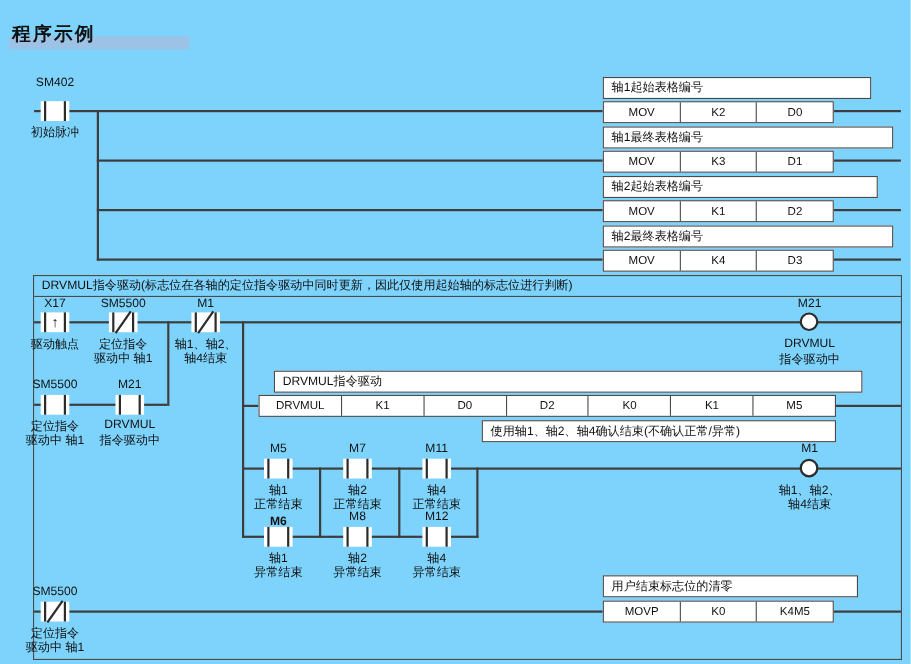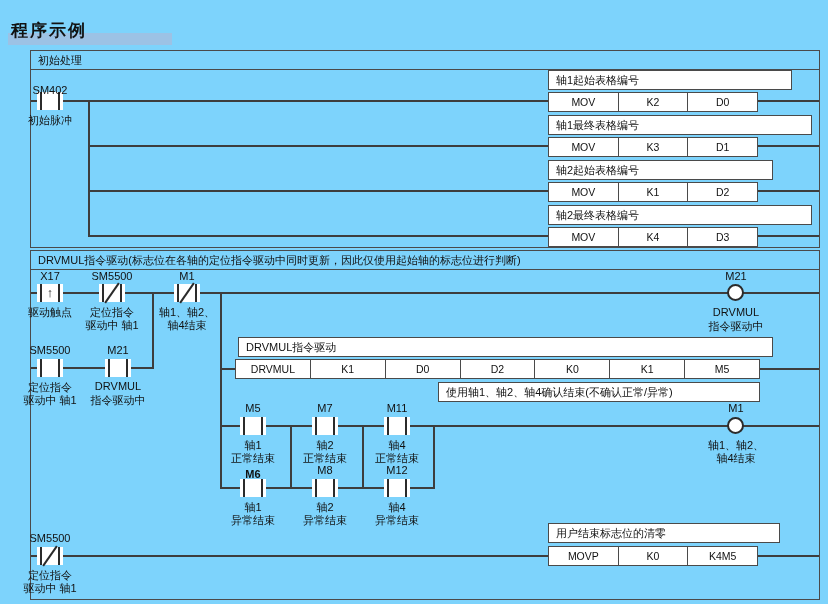--- a/index.html
+++ b/index.html
@@ -31,56 +31,53 @@
   .ibox span:first-child{border-left:none;}
 </style>
 </head>
 <body>
 
 <div class="page">
 
   <div class="titleband" style="left:8px;top:33px;width:164px;height:12px;"></div>
   <div class="pagetitle" style="left:11px;top:19px;">程序示例</div>
 
-  <div class="sec" style="left:30px;top:50px;width:790px;height:198px;">
-    <div class="sechdr">初始处理</div>
-  </div>
 
   <div class="wh" style="left:31px;top:100px;width:517px;"></div>
   <div class="wv" style="left:88px;top:100px;height:137px;"></div>
   <div class="wh" style="left:88px;top:145px;width:460px;"></div>
   <div class="wh" style="left:88px;top:190px;width:460px;"></div>
   <div class="wh" style="left:88px;top:235px;width:460px;"></div>
   <div class="wh" style="left:758px;top:100px;width:61px;"></div>
   <div class="wh" style="left:758px;top:145px;width:61px;"></div>
   <div class="wh" style="left:758px;top:190px;width:61px;"></div>
   <div class="wh" style="left:758px;top:235px;width:61px;"></div>
 
-  <div class="lbl" style="left:50px;top:84px;">SM402</div>
+  <div class="lbl" style="left:50px;top:69px;">SM402</div>
   <div class="contact" style="left:37px;top:92px;">
     <span class="b bl"></span>
       <span class="b br"></span>
   </div>
   <div class="lbl" style="left:50px;top:113px;">初始脉冲</div>
 
   <div class="cbox" style="left:548px;top:70px;width:244px;">轴1起始表格编号</div>
   <div class="ibox" style="left:548px;top:92px;width:210px;">
     <span>MOV</span>
     <span>K2</span>
     <span>D0</span>
   </div>
 
   <div class="cbox" style="left:548px;top:115px;width:264px;">轴1最终表格编号</div>
   <div class="ibox" style="left:548px;top:137px;width:210px;">
     <span>MOV</span>
     <span>K3</span>
     <span>D1</span>
   </div>
 
-  <div class="cbox" style="left:548px;top:160px;width:225px;">轴2起始表格编号</div>
+  <div class="cbox" style="left:548px;top:160px;width:250px;">轴2起始表格编号</div>
   <div class="ibox" style="left:548px;top:182px;width:210px;">
     <span>MOV</span>
     <span>K1</span>
     <span>D2</span>
   </div>
 
   <div class="cbox" style="left:548px;top:205px;width:264px;">轴2最终表格编号</div>
   <div class="ibox" style="left:548px;top:227px;width:210px;">
     <span>MOV</span>
     <span>K4</span>
@@ -147,21 +144,21 @@
   <div class="lbl" style="left:50px;top:393px;">驱动中 轴1</div>
 
   <div class="lbl" style="left:118px;top:344px;">M21</div>
   <div class="contact" style="left:105px;top:359px;">
     <span class="b bl"></span>
       <span class="b br"></span>
   </div>
   <div class="lbl" style="left:118px;top:380px;">DRVMUL</div>
   <div class="lbl" style="left:118px;top:393px;">指令驱动中</div>
 
-  <div class="cbox" style="left:238px;top:337px;width:535px;">DRVMUL指令驱动</div>
+  <div class="cbox" style="left:249px;top:337px;width:535px;">DRVMUL指令驱动</div>
   <div class="ibox" style="left:235px;top:359px;width:525px;">
     <span>DRVMUL</span>
     <span>K1</span>
     <span>D0</span>
     <span>D2</span>
     <span>K0</span>
     <span>K1</span>
     <span>M5</span>
   </div>
   <div class="cbox" style="left:438px;top:382px;width:322px;">使用轴1、轴2、轴4确认结束(不确认正常/异常)</div>

